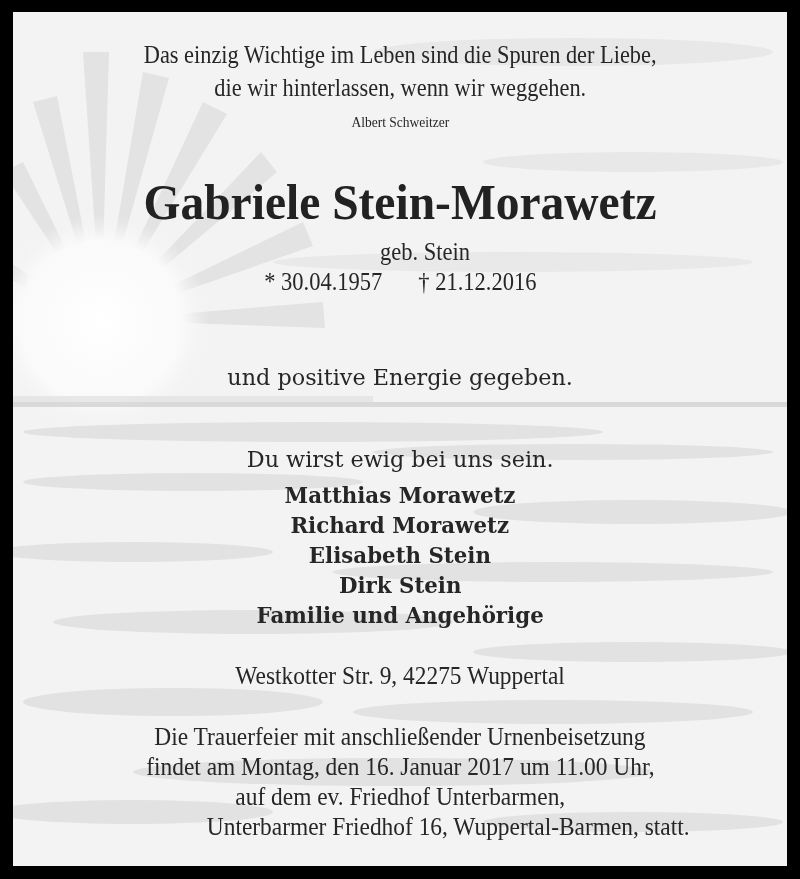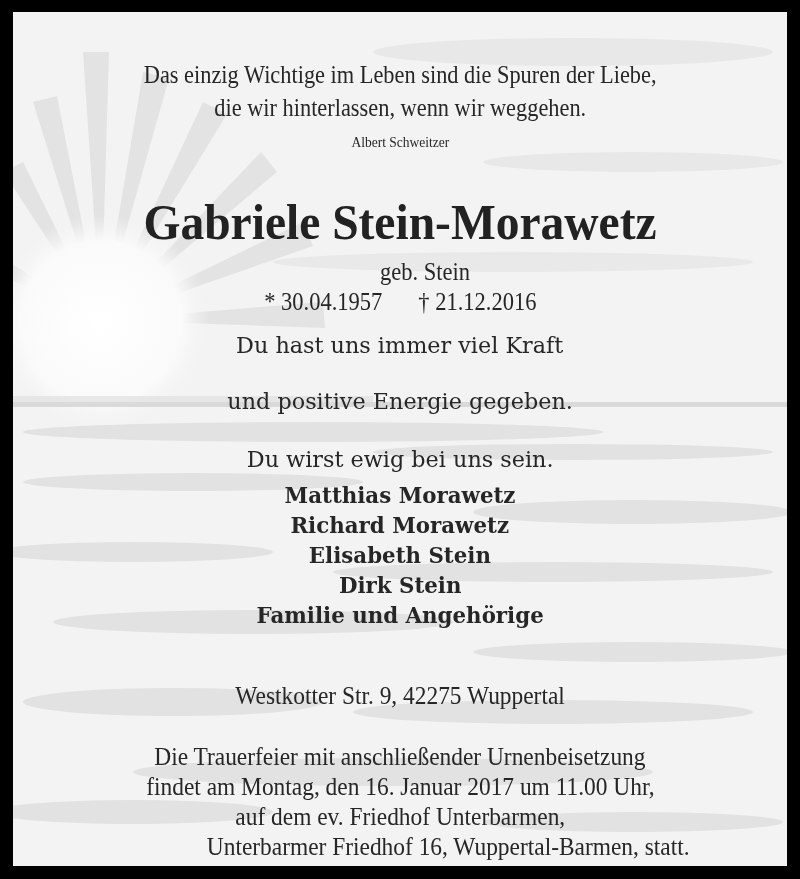--- a/index.html
+++ b/index.html
@@ -10,21 +10,21 @@
     .card {
       position: absolute; left: 13px; top: 12px; width: 774px; height: 854px;
       background: #f4f4f4; overflow: hidden;
     }
     .bg { position: absolute; left: 0; top: 0; width: 774px; height: 854px; }
     .line {
       position: absolute; left: 0; width: 774px; text-align: center;
       color: #262626; white-space: nowrap;
     }
     .line > span { display: inline-block; transform-origin: center center; }
-    .cond { font-family: "Liberation Serif", serif; margin-top: 20px; }
+    .cond { font-family: "Liberation Serif", serif; }
     .wide { font-family: "DejaVu Serif", serif; }
     .bold { font-weight: bold; }
   </style>
 </head>
 <body>
 
 <div class="card">
 
   <svg class="bg" viewBox="0 0 774 854" xmlns="http://www.w3.org/2000/svg">
     <defs>
@@ -91,24 +91,21 @@
   </div>
   <div class="line cond" style="top:225px; font-size:25px; line-height:30px;padding-left:25px;">
     <span style="transform:scaleX(0.9);">geb. Stein</span>
   </div>
   <div class="line cond" style="top:255px; font-size:25px; line-height:30px;">
     <span style="transform:scaleX(0.9);">
       <span>* 30.04.1957</span><span style="display:inline-block;width:40px;"></span><span>† 21.12.2016</span>
     </span>
   </div>
 
-  <div class="line wide" style="top:317px; font-size:23px; line-height:32px;">
-    <span style="transform:scaleX(0.97);">Du hast uns immer viel Kraft</span>
-  </div>
-  <div class="line wide" style="top:349px; font-size:23px; line-height:32px;margin-top:24px;">
+  <div class="line wide" style="top:349px; font-size:23px; line-height:32px;">
     <span style="transform:scaleX(0.97);">und positive Energie gegeben.</span>
   </div>
   <div class="line wide" style="top:407px; font-size:23px; line-height:32px;margin-top:24px;">
     <span style="transform:scaleX(0.97);">Du wirst ewig bei uns sein.</span>
   </div>
 
   <div class="line wide bold" style="top:498px; font-size:22px; line-height:30px;">
     <span style="transform:scaleX(0.97);">Richard Morawetz</span>
   </div>
   <div class="line wide bold" style="top:468px; font-size:22px; line-height:30px;">

